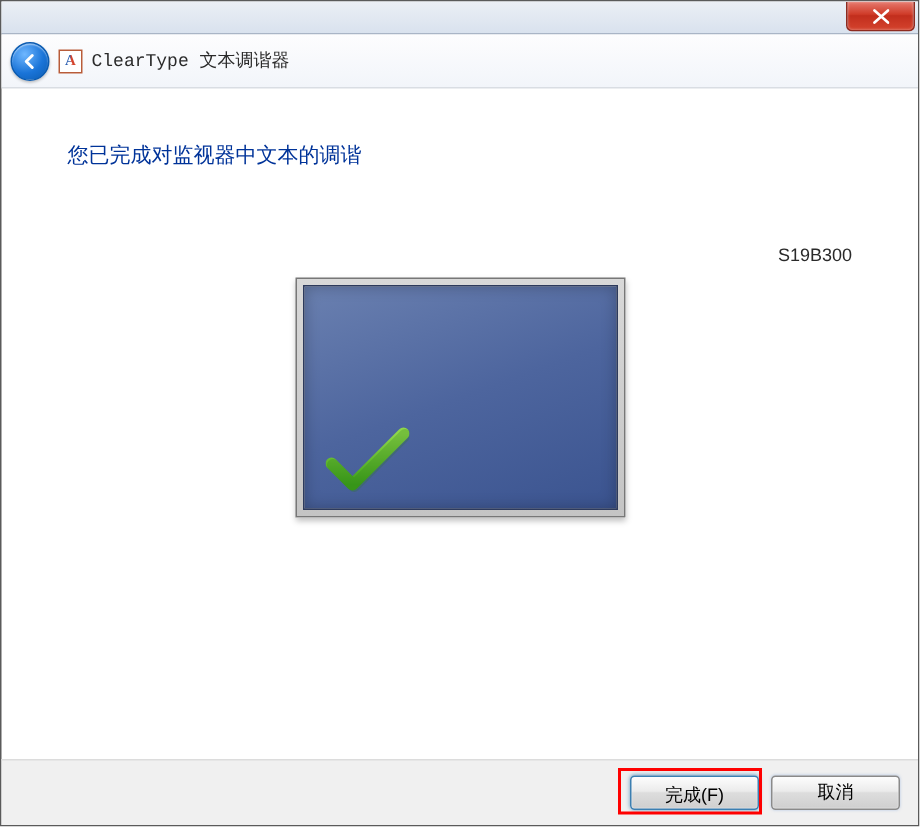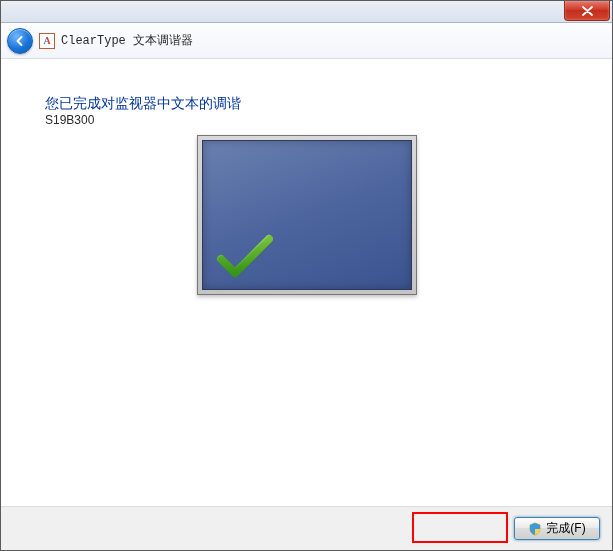--- a/index.html
+++ b/index.html
@@ -86,23 +86,24 @@
     }
     .header-title { color: #2a2a2a; font-size: 12px; font-family: Liberation Mono, monospace; }
     .content {
       flex: 1;
       padding: 36px 44px 10px 44px;
       position: relative;
     }
     .heading {
       color: #003399;
       font-size: 14px;
+      margin-bottom: 50px;
     }
     .monitor-wrap {
-      text-align: left;
+      text-align: right;
     }
     .monitor-label {
       color: #2a2a2a;
       font-size: 12px;
       margin-bottom: 8px;
     }
     .monitor {
       width: 220px;
       height: 160px;
       margin: 0 auto;
@@ -142,20 +143,21 @@
       border-radius: 3px;
       background: linear-gradient(to bottom, #fdfdfd 0%, #ebebeb 45%, #dddddd 50%, #cfcfcf 100%);
       font-size: 12px;
       font-family: inherit;
       cursor: pointer;
       display: inline-flex;
       align-items: center;
       justify-content: center;
       gap: 4px;
       box-shadow: 0 0 2px rgba(120,160,220,0.5), inset 0 0 1px #fff;
+      flex-direction: column;
     }
     .btn.primary {
       border-color: #3c7fb1;
       box-shadow: 0 0 3px rgba(60,127,177,0.8), inset 0 0 1px #fff;
     }
     .highlight {
       position: absolute;
       border: 2px solid #ff0000;
       pointer-events: none;
     }
@@ -221,16 +223,19 @@
   <div class="footer">
     <button class="btn primary">
       <svg class="shield-icon" viewBox="0 0 14 14">
         <path d="M7 1 L12 3 V7 C12 10 9.5 12.5 7 13 C4.5 12.5 2 10 2 7 V3 Z" fill="#ffd24a" stroke="#b08400" stroke-width="0.6"></path>
         <path d="M7 1 L7 13 C4.5 12.5 2 10 2 7 V3 Z" fill="#3a9bdc"></path>
         <path d="M7 1 L12 3 V7 L7 7 Z" fill="#3a9bdc"></path>
         <path d="M7 7 L12 7 V7 C12 10 9.5 12.5 7 13 Z" fill="#ffd24a"></path>
       </svg>
       <span>完成(F)</span>
     </button>
+    <button class="btn">
+      <span>取消</span>
+    </button>
   </div>
 
   <div class="highlight finish"></div>
 </div>
 
 </body></html>

